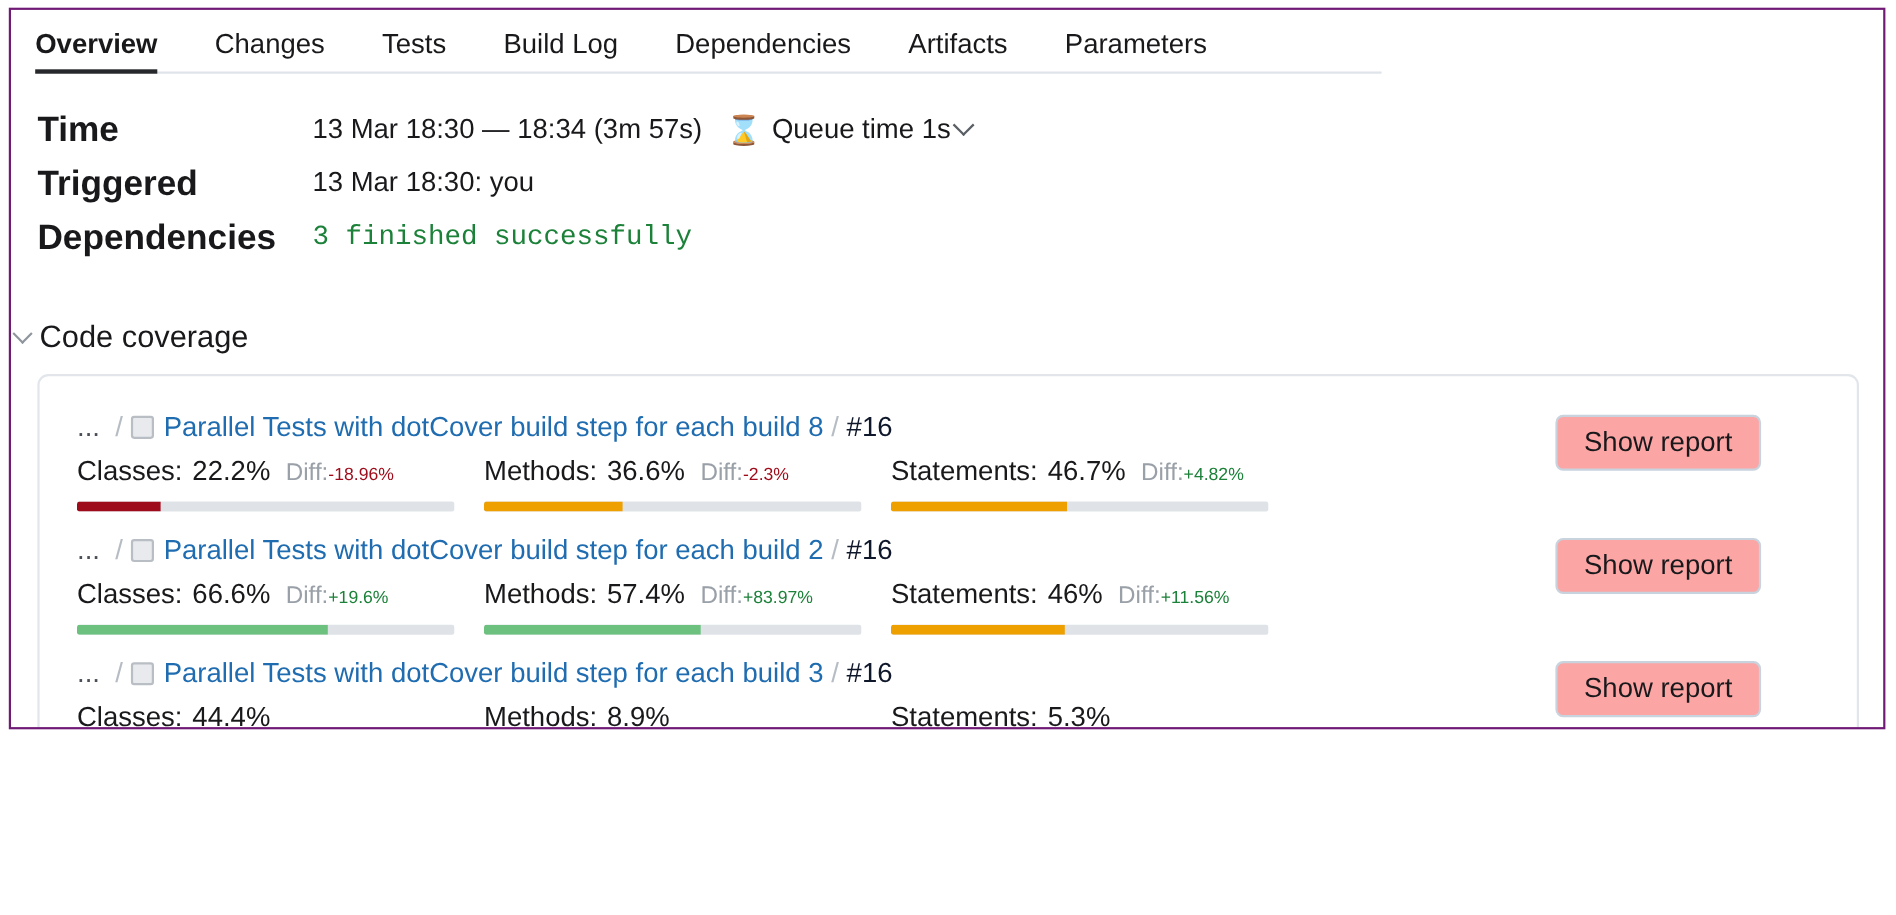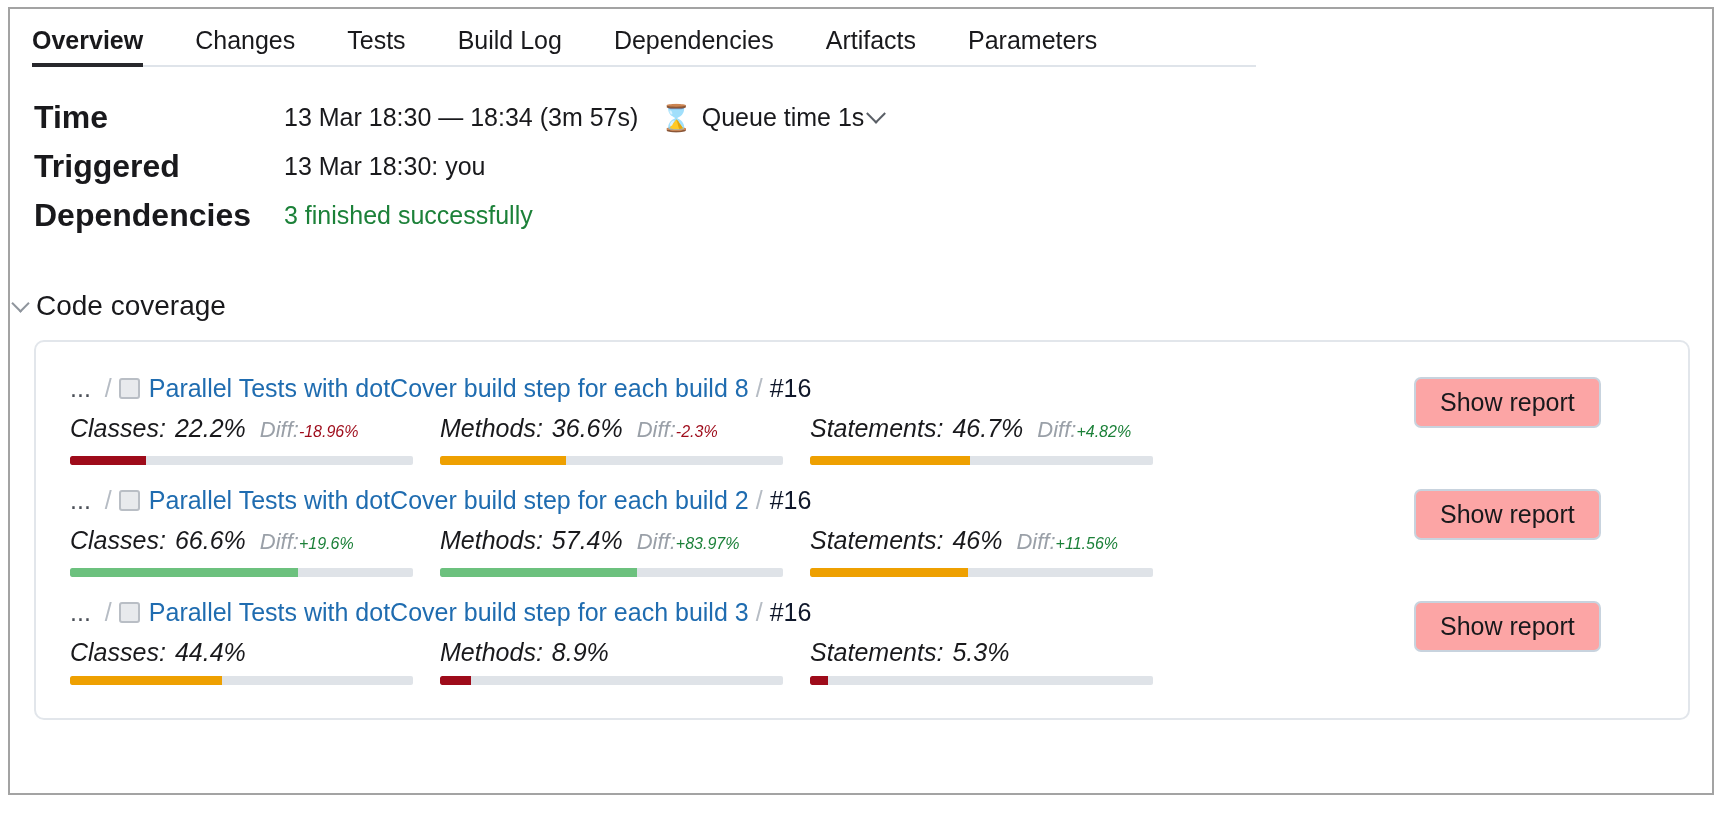--- a/index.html
+++ b/index.html
@@ -12,22 +12,22 @@
     width: 1724px;
     height: 832px;
     overflow: hidden;
     color: #19191c;
   }
   .window {
     position: absolute;
     left: 8px;
     top: 7px;
     width: 1706px;
-    height: 788px;
-    border: 2px solid #a3a3a3;
+    height: 656px;
+    border: 2px solid #701a75;
     background: #ffffff;
     box-sizing: border-box;
     overflow: hidden;
   }
   
   .tabs {
     position: relative;
     display: flex;
     align-items: flex-end;
     padding: 18px 0 0 22px;
@@ -83,20 +83,21 @@
   }
   .info-value {
     font-size: 25px;
     color: #19191c;
     display: flex;
     align-items: center;
     white-space: nowrap;
   }
   .info-value.success {
     color: #1c8139;
+    font-family: Liberation Mono, monospace;
   }
   .queue {
     display: inline-flex;
     align-items: center;
     margin-left: 22px;
     cursor: pointer;
   }
   .hourglass {
     display: inline-block;
     margin-right: 9px;
@@ -183,21 +184,20 @@
     color: #1f6cb0;
     cursor: pointer;
   }
   .bc-build {
     color: #0f172a;
     cursor: pointer;
   }
   .metrics {
     display: flex;
     margin-top: 6px;
-    font-style: italic;
   }
   .metric {
     width: 370px;
     flex: none;
   }
   .metric-line {
     font-size: 25px;
     line-height: 34px;
     white-space: nowrap;
     color: #19191c;

